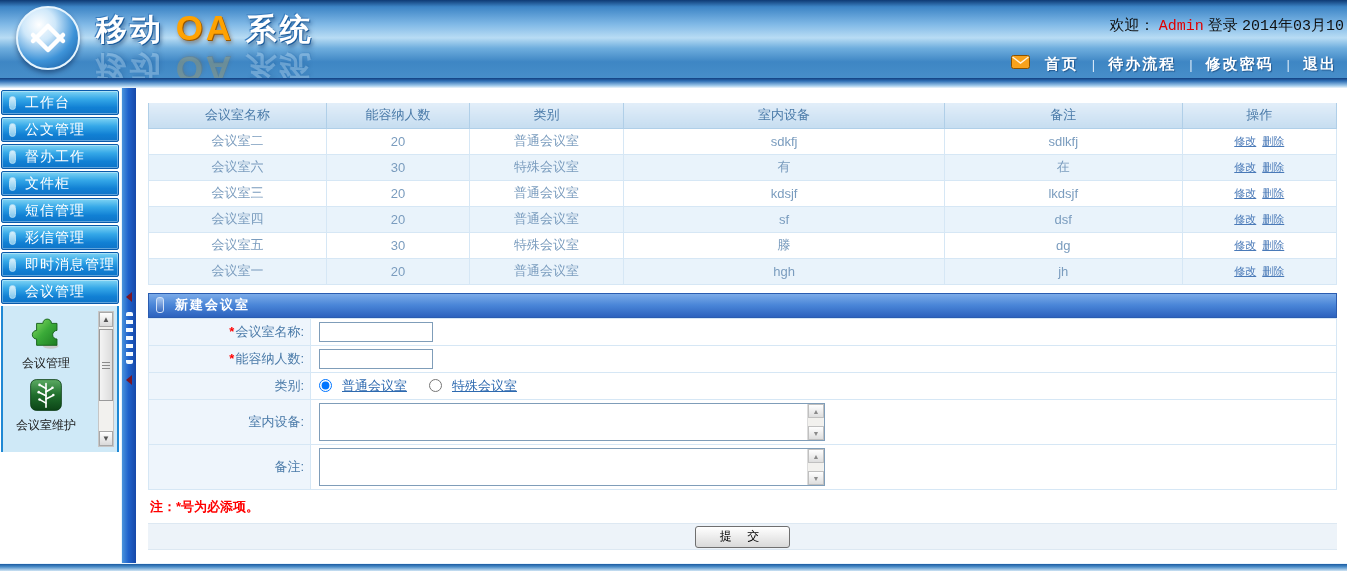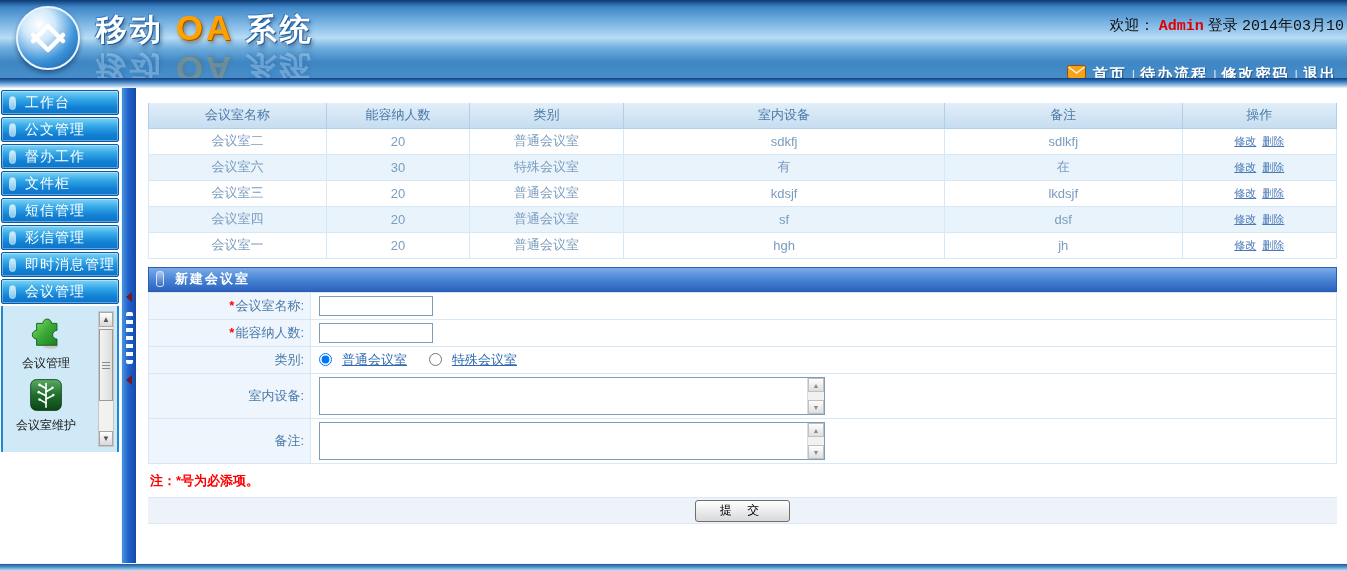--- a/index.html
+++ b/index.html
@@ -15,23 +15,23 @@
     background:radial-gradient(circle at 35% 28%, #ffffff 0%, #cfe8fa 28%, #3e93d8 62%, #0d4f96 100%);
     border:2px solid #e6f4fd; box-shadow:0 3px 5px rgba(0,20,60,.45); }
   .logo svg { position:absolute; left:6px; top:6px; }
   .app-title { position:absolute; left:96px; top:8px; font-size:31px; font-weight:bold; color:#fff;
     letter-spacing:3px; white-space:nowrap;
     text-shadow:1px 1px 0 #1a5a9a, -1px -1px 0 #3a7ec0, 2px 3px 4px rgba(0,40,90,.55); }
   .app-title .oa { color:#ffa200; font-size:35px;
     text-shadow:1px 1px 0 #9a5800, 2px 3px 4px rgba(90,40,0,.5); }
   .app-title.reflection { top:46px; transform:scaleY(-1); opacity:.22; filter:blur(.4px); }
   .welcome { position:absolute; top:16px; right:3px; font-size:15px; color:#101010; white-space:nowrap; }
-  .welcome .admin { color:#e00000; font-family:"Liberation Mono", monospace; font-weight:bold; }
+  .welcome .admin { color:#e00000; font-family:"Liberation Mono", monospace; font-weight:normal; }
   .welcome .date { font-family:"Liberation Mono", monospace; }
-  .nav { position:absolute; top:63px; right:10px; display:flex; align-items:center; gap:5px; height:22px; }
+  .nav { position:absolute; top:53px; right:10px; display:flex; align-items:center; gap:13px; height:22px; }
   .nav-link { color:#fff; font-weight:bold; font-size:15px; letter-spacing:2px; cursor:pointer;
     text-shadow:1px 1px 1px rgba(0,40,90,.5); }
   .nav-sep { color:#d8e9f8; font-size:13px; }
   .mail-icon { display:inline-block; margin-right:2px; }
 
   
   .sidebar { position:absolute; left:0; top:90px; width:120px;border-radius:26px; }
   .side-item { height:25px; margin:0 1px 2px 1px; display:flex; align-items:center; gap:9px;
     padding-left:7px; border:1px solid #0a5aaa; border-radius:2px; cursor:pointer;
     background:linear-gradient(180deg,#7fd4f4 0%,#35a8e8 35%,#1180d4 72%,#0e74c8 100%);
@@ -298,20 +298,28 @@
           </tr>
           <tr>
             <td>会议室四</td>
             <td>20</td>
             <td>普通会议室</td>
             <td>sf</td>
             <td>dsf</td>
             <td><a href="#" class="op-link">修改</a><a href="#" class="op-link">删除</a></td>
           </tr>
           <tr>
+            <td>会议室五</td>
+            <td>30</td>
+            <td>特殊会议室</td>
+            <td>滕</td>
+            <td>dg</td>
+            <td><a href="#" class="op-link">修改</a><a href="#" class="op-link">删除</a></td>
+          </tr>
+          <tr>
             <td>会议室一</td>
             <td>20</td>
             <td>普通会议室</td>
             <td>hgh</td>
             <td>jh</td>
             <td><a href="#" class="op-link">修改</a><a href="#" class="op-link">删除</a></td>
           </tr>
         </tbody>
     </table>
   </div>

